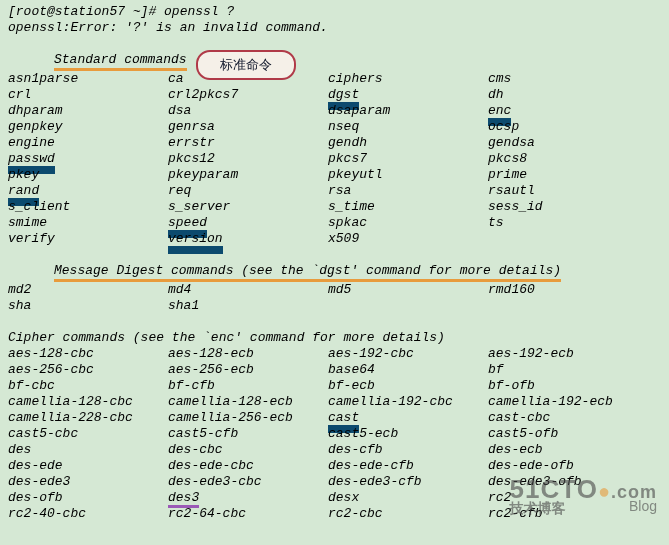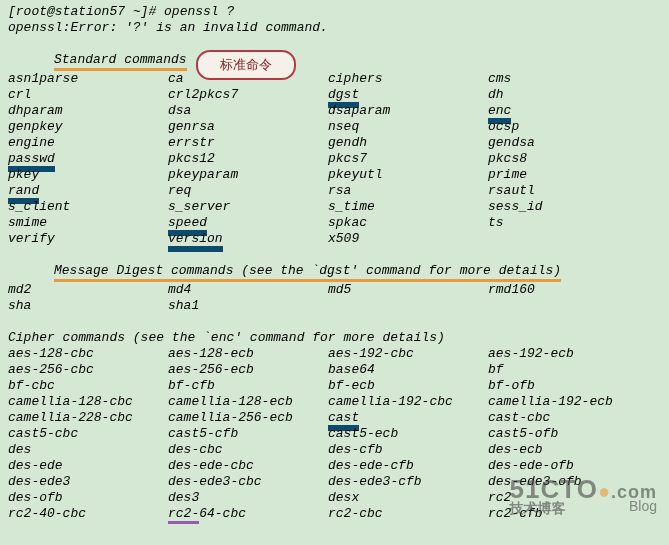--- a/index.html
+++ b/index.html
@@ -11,37 +11,37 @@
       padding: 4px 8px;
       width: 669px;
       height: 545px;
       position: relative;
       color: #000;
       overflow: hidden;
     }
     .line { white-space: pre; position: relative; font-style: italic; }
     .col { display: inline-block; width: 160px; white-space: pre; vertical-align: top; }
     .highlight-orange {
-      border-bottom: 6px solid #0c4a6e;
+      border-bottom: 8px solid #0c4a6e;
       padding-bottom: 0px;
     }
     .highlight-purple {
       border-bottom: 3px solid #9b59b6;
-      padding-bottom: 16px;
+      padding-bottom: 0px;
     }
     .callout {
       position: absolute;
       left: 196px;
       top: 50px;
       width: 100px;
       height: 30px;
       border: 2px solid #b03a48;
       border-radius: 14px;
       background: #f5f0e8;
-      color: #7f1d1d;
+      color: #0f172a;
       text-align: center;
       line-height: 26px;
       font-size: 13px;
       font-family: "SimSun", serif;
     }
     .watermark {
       position: absolute;
       right: 12px;
       bottom: 28px;
       text-align: left;

